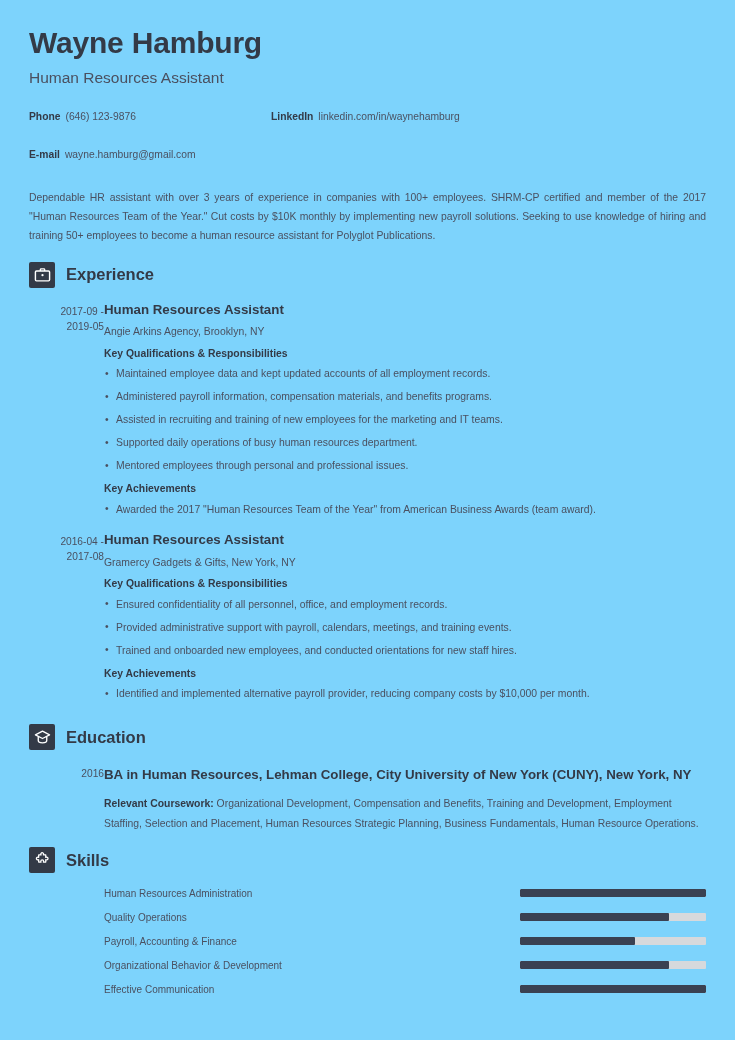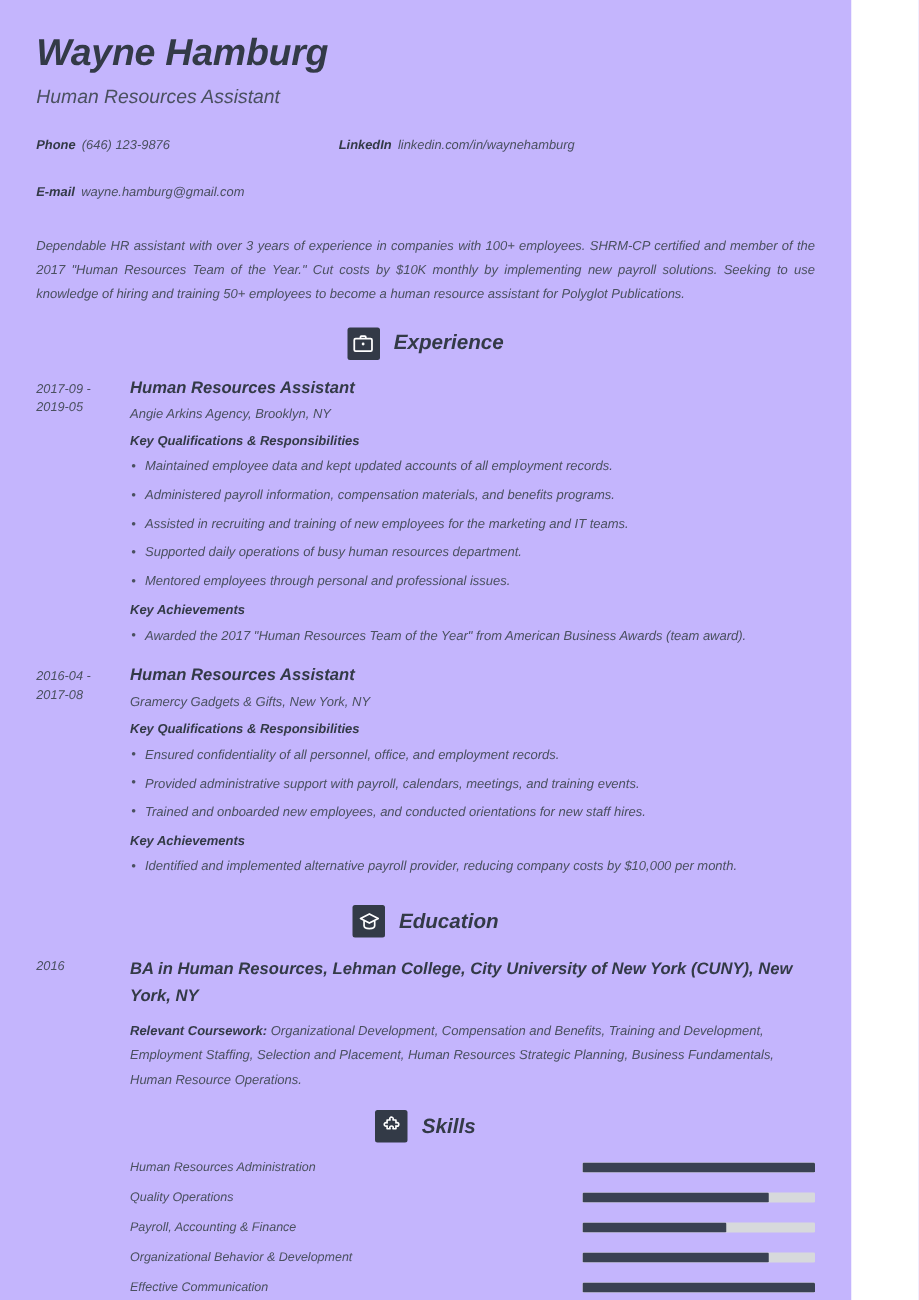--- a/index.html
+++ b/index.html
@@ -7,26 +7,25 @@
   body {
     width: 735px;
     height: 1040px;
     background: #ffffff;
     font-family: "Liberation Sans", sans-serif;
     color: #3c4250;
     -webkit-font-smoothing: antialiased;
   }
   .page {
     position: relative;
-    width: 681px;
+    width: 735px;
     height: 1040px;
     padding: 26px 29px 0 29px;
-    background: #c4b5fd;
+    background: #7dd3fc;
     overflow: hidden;
-    font-style: italic;
   }
 
   
   .name {
     font-size: 30px;
     font-weight: bold;
     letter-spacing: -0.2px;
     color: #333a47;
     margin: 0 0 8px 0;
     line-height: 1.15;
@@ -66,21 +65,20 @@
     text-align: justify;
     margin: 0 0 16px 0;
   }
 
   
   .section-header {
     display: flex;
     align-items: center;
     gap: 11px;
     margin: 14px 0 14px 0;
-    justify-content: center;
   }
   .section-icon {
     width: 26px;
     height: 26px;
     background: #333a47;
     border-radius: 2px;
     display: flex;
     align-items: center;
     justify-content: center;
     flex: 0 0 26px;
@@ -97,20 +95,21 @@
   .entry {
     display: grid;
     grid-template-columns: 75px 1fr;
     margin-bottom: 6px;
   }
   .entry-date {
     font-size: 10.2px;
     color: #4a5060;
     line-height: 1.5;
     padding-top: 2px;
+    text-align: right;
   }
   .entry-body { padding-left: 0; }
   .entry-role {
     font-size: 13.3px;
     font-weight: bold;
     color: #333a47;
     margin: 0 0 7px 0;
     line-height: 1.25;
   }
   .entry-company {

